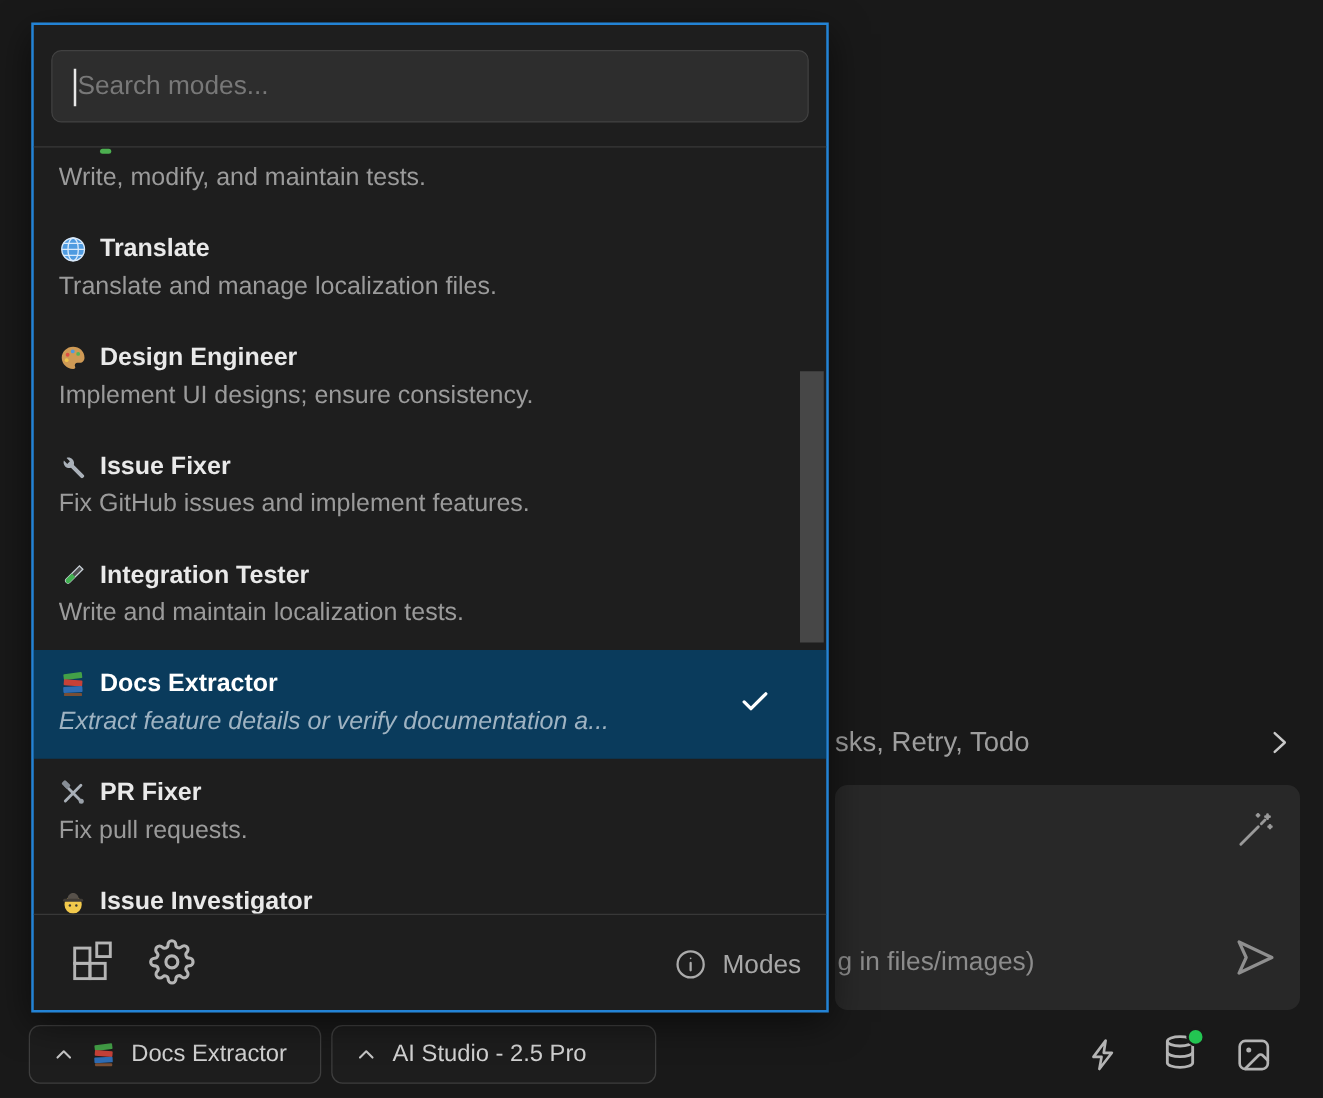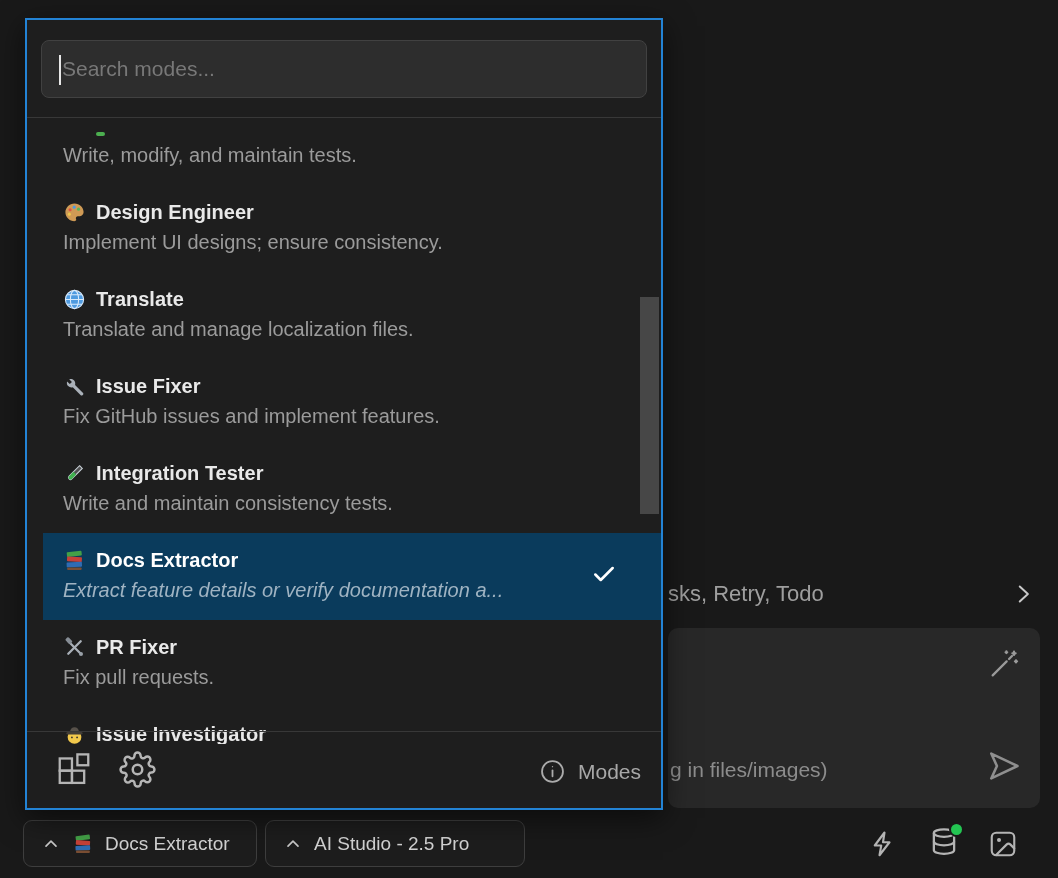--- a/index.html
+++ b/index.html
@@ -66,21 +66,21 @@
     color:#cfcfcf; font-size:21px; padding:0 16px 0 20px;
     font-family:"Liberation Sans", sans-serif;
   }
   .search-box input::placeholder{ color:#787878; }
   .caret{
     position:absolute; left:17px; top:14px; width:2px; height:30px; background:#e8e8e8;
   }
   .list-divider{ position:absolute; left:0; right:0; top:97px; height:1px; background:#383838; }
 
   .list-viewport{
-    position:absolute; left:0; right:0; top:111px; height:613px; overflow:hidden;padding-left:16px;
+    position:absolute; left:0; right:0; top:98px; height:613px; overflow:hidden;
   }
   .list-inner{ margin-top:-33px; }
   .mode-row{ position:relative; height:87px; padding:13px 20px 0 20px; }
   .mode-row.selected{ background:#0a3b5c; }
   .mode-row .title{
     height:29px; display:flex; align-items:center; gap:10px;
     font-size:20px; font-weight:bold; color:#e9e9e9; white-space:nowrap;
   }
   .mode-row.selected .title{ color:#ffffff; }
   .mode-icon{ width:23px; height:23px; flex:0 0 auto; }
@@ -201,71 +201,71 @@
     <div class="list-inner">
         <div class="mode-row">
           <div class="title"></div>
           <span class="sliver"></span>
           <div class="desc">Write, modify, and maintain tests.</div>
         </div>
         <div class="mode-row">
           <div class="title">
             <span class="mode-icon">
               <svg viewBox="0 0 24 24">
-                <path d="M12 2.5C6.8 2.5 2.5 6.6 2.5 11.7c0 5.1 4.3 9.3 9.5 9.3 1.6 0 2.2-1 1.6-2.1-.7-1.5.3-3.1 2-3.1h2.1c2.2 0 3.8-1.9 3.8-4.2C21.5 6.3 17.2 2.5 12 2.5z" fill="#cf9a55"></path>
-                <circle cx="7.4" cy="9.2" r="1.6" fill="#dd4f43"></circle>
-                <circle cx="11.7" cy="6.4" r="1.6" fill="#4f9be0"></circle>
-                <circle cx="16.2" cy="8.5" r="1.6" fill="#52b45a"></circle>
-                <circle cx="6.6" cy="13.7" r="1.6" fill="#eec54d"></circle>
-              </svg>
-            </span>
-            <span>Design Engineer</span>
-          </div>
-          <div class="desc">Implement UI designs; ensure consistency.</div>
-        </div>
-        <div class="mode-row">
-          <div class="title">
-            <span class="mode-icon">
-              <svg viewBox="0 0 24 24">
                 <circle cx="12" cy="12" r="9.5" fill="#4f9be0"></circle>
                 <g stroke="#d9eafb" stroke-width="1.1" fill="none">
                   <ellipse cx="12" cy="12" rx="4.3" ry="9.5"></ellipse>
                   <path d="M2.5 12h19M4 7h16M4 17h16"></path>
                   <circle cx="12" cy="12" r="9.5"></circle>
                 </g>
               </svg>
             </span>
             <span>Translate</span>
           </div>
           <div class="desc">Translate and manage localization files.</div>
         </div>
         <div class="mode-row">
           <div class="title">
             <span class="mode-icon">
               <svg viewBox="0 0 24 24">
+                <path d="M12 2.5C6.8 2.5 2.5 6.6 2.5 11.7c0 5.1 4.3 9.3 9.5 9.3 1.6 0 2.2-1 1.6-2.1-.7-1.5.3-3.1 2-3.1h2.1c2.2 0 3.8-1.9 3.8-4.2C21.5 6.3 17.2 2.5 12 2.5z" fill="#cf9a55"></path>
+                <circle cx="7.4" cy="9.2" r="1.6" fill="#dd4f43"></circle>
+                <circle cx="11.7" cy="6.4" r="1.6" fill="#4f9be0"></circle>
+                <circle cx="16.2" cy="8.5" r="1.6" fill="#52b45a"></circle>
+                <circle cx="6.6" cy="13.7" r="1.6" fill="#eec54d"></circle>
+              </svg>
+            </span>
+            <span>Design Engineer</span>
+          </div>
+          <div class="desc">Implement UI designs; ensure consistency.</div>
+        </div>
+        <div class="mode-row">
+          <div class="title">
+            <span class="mode-icon">
+              <svg viewBox="0 0 24 24">
                 <path fill="#aab1b9" d="M20.9 18.7l-8.3-8.3c.5-1.6.1-3.5-1.2-4.8C10.1 4.3 8.1 3.9 6.5 4.5l2.8 2.8-2.2 2.2-2.8-2.8c-.6 1.6-.2 3.6 1.1 4.9 1.3 1.3 3.2 1.7 4.8 1.2l8.3 8.3c.5.5 1.3.5 1.8 0l.6-.6c.5-.5.5-1.3 0-1.8z"></path>
               </svg>
             </span>
             <span>Issue Fixer</span>
           </div>
           <div class="desc">Fix GitHub issues and implement features.</div>
         </div>
         <div class="mode-row">
           <div class="title">
             <span class="mode-icon">
               <svg viewBox="0 0 24 24">
                 <g transform="rotate(45 12 12)">
                   <path d="M10 2.5h4v15.5a2 2 0 01-4 0z" fill="#e8ecef" fill-opacity="0.25" stroke="#c9d1d8" stroke-width="1.1"></path>
                   <path d="M10 11.5h4v6.5a2 2 0 01-4 0z" fill="#41b050"></path>
                 </g>
               </svg>
             </span>
             <span>Integration Tester</span>
           </div>
-          <div class="desc">Write and maintain consistency tests.</div>
+          <div class="desc">Write and maintain localization tests.</div>
         </div>
         <div class="mode-row selected">
           <div class="title">
             <span class="mode-icon">
               <svg viewBox="0 0 24 24">
                 <rect x="4" y="2.6" width="15.5" height="5" rx="0.8" fill="#43a047" transform="rotate(-7 11.7 5.1)"></rect>
                 <rect x="4.2" y="8.2" width="15.5" height="5" rx="0.8" fill="#c64138" transform="rotate(4 12 10.7)"></rect>
                 <rect x="3.8" y="13.8" width="16" height="5" rx="0.8" fill="#2f6cb3" transform="rotate(-3 11.8 16.3)"></rect>
                 <rect x="4.4" y="19.2" width="15" height="2.6" rx="0.8" fill="#7a4e33"></rect>
               </svg>

